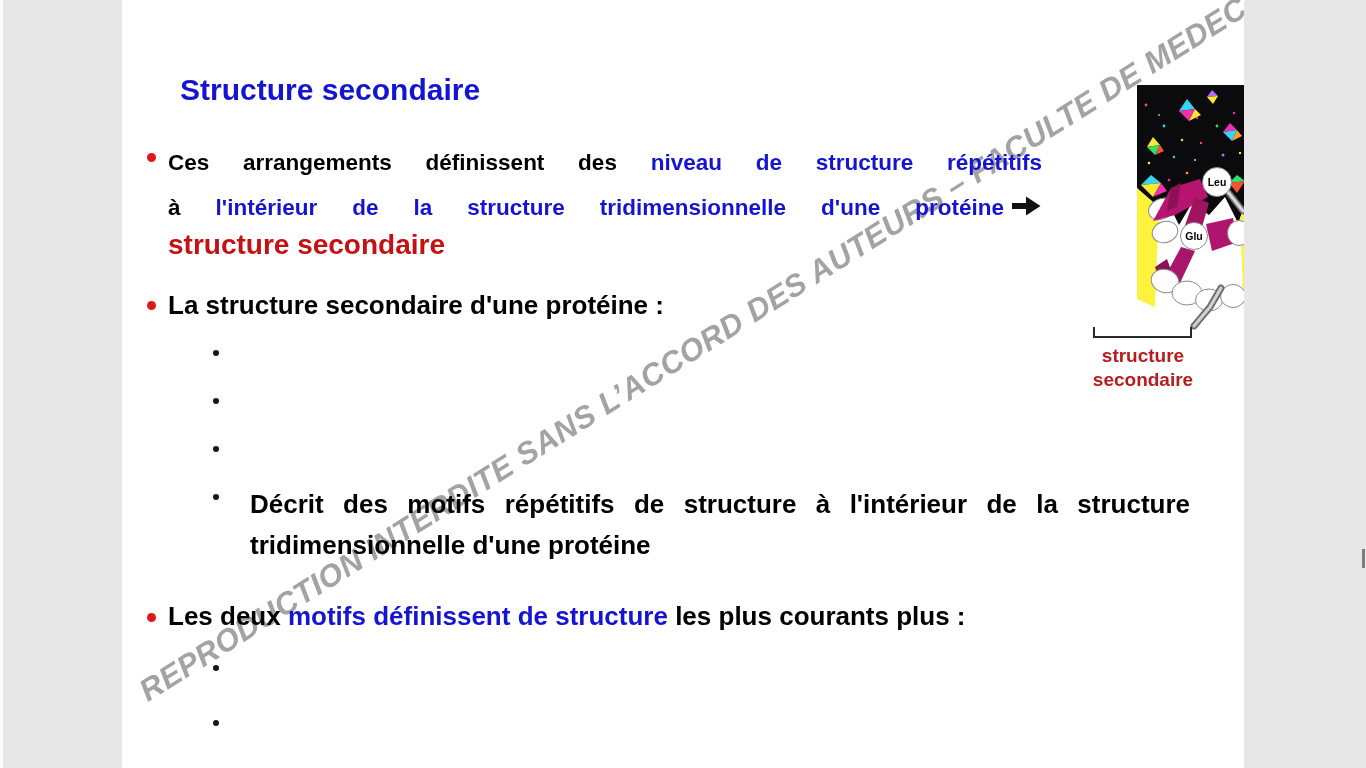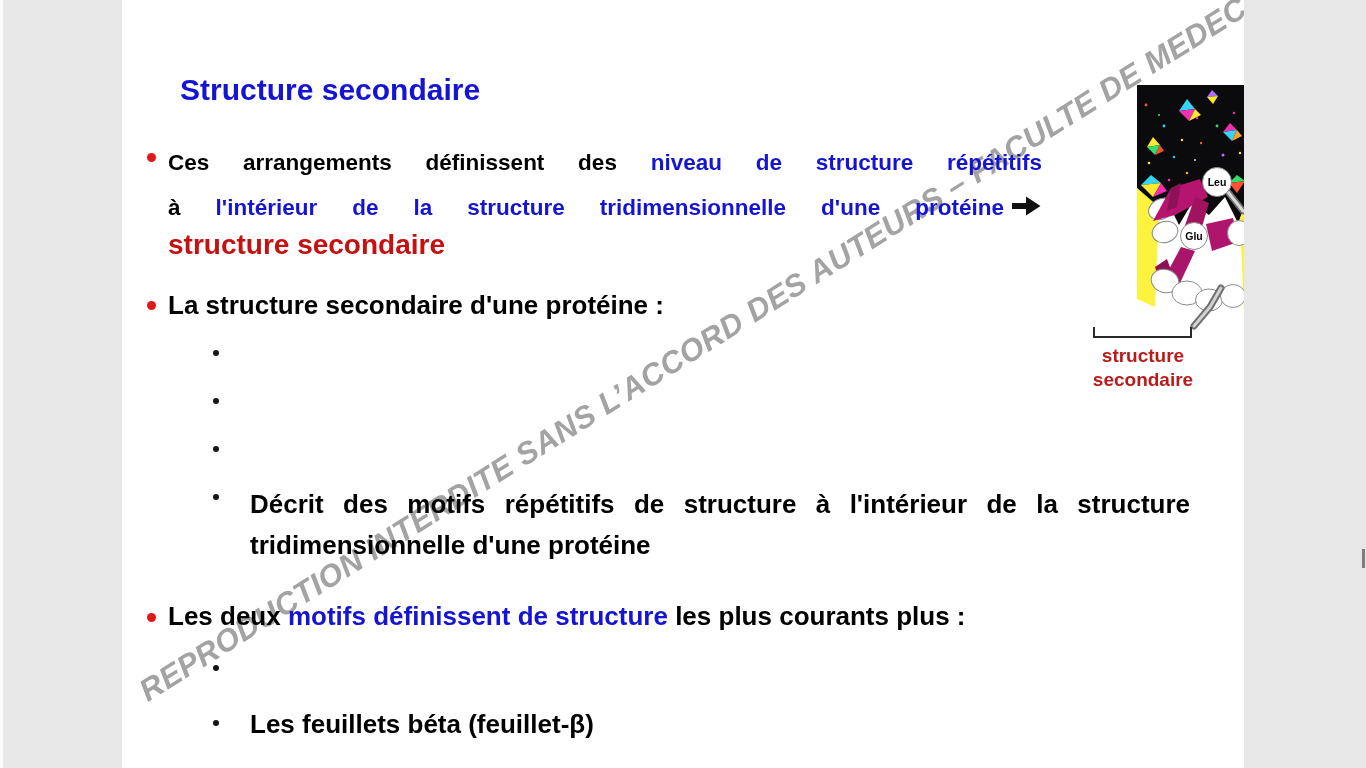--- a/index.html
+++ b/index.html
@@ -102,21 +102,20 @@
     <div class="txt sub3">Décrit des motifs répétitifs de structure à l'intérieur de la structure tridimensionnelle d'une protéine</div>
 
     <span class="dot-red" style="left:25px;top:613px;"></span>
     <div class="txt b3h">
       <span>Les deux </span><span class="t-blue">motifs définissent de structure</span><span> les plus courants plus :</span>
     </div>
 
     <span class="dot-black" style="left:91px;top:665px;"></span>
 
     <span class="dot-black" style="left:91px;top:720px;"></span>
-    <div class="txt b3s1">Les feuillets béta (feuillet-β)</div>
 
     <div class="figure">
       <svg width="122" height="245" viewBox="0 0 122 245">
         <rect width="122" height="245" fill="#ffffff"></rect>
 
         <path d="M0,0 H122 V88 L101,138 88,112 72,130 55,118 42,140 28,112 18,126 0,103 Z" fill="#0b0b0e"></path>
         <g>
           <polygon points="42,26 50,14 58,24" fill="#35d5f2"></polygon>
           <polygon points="42,26 58,24 52,36" fill="#f22fb0"></polygon>
           <polygon points="52,36 58,24 64,30" fill="#ffe92e"></polygon>

